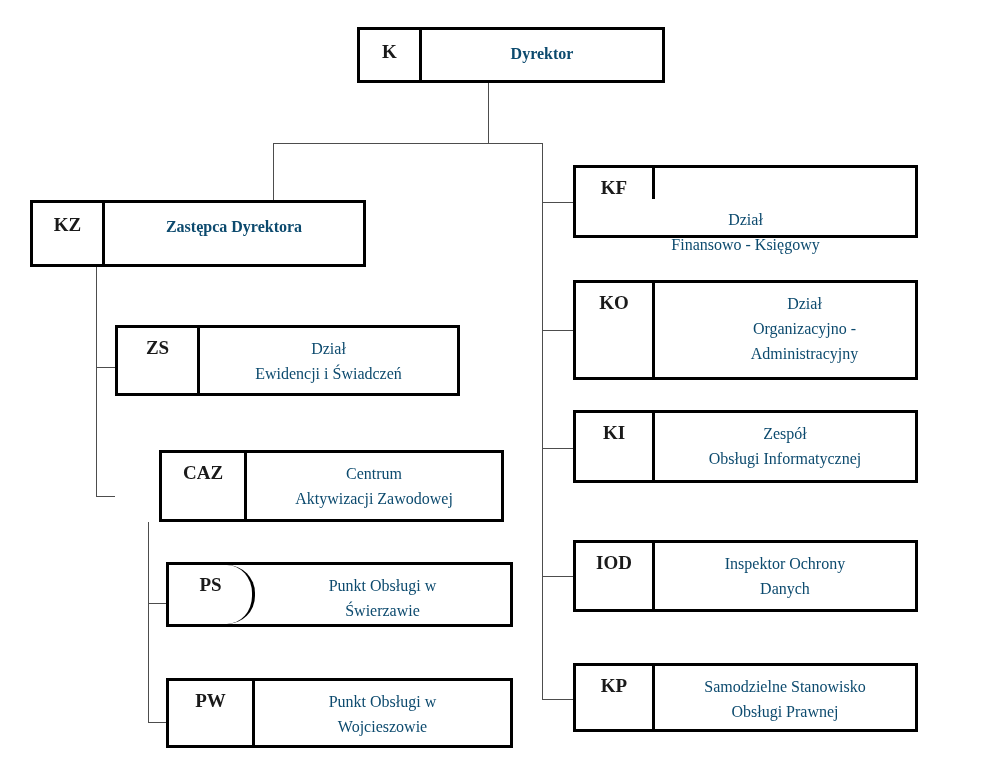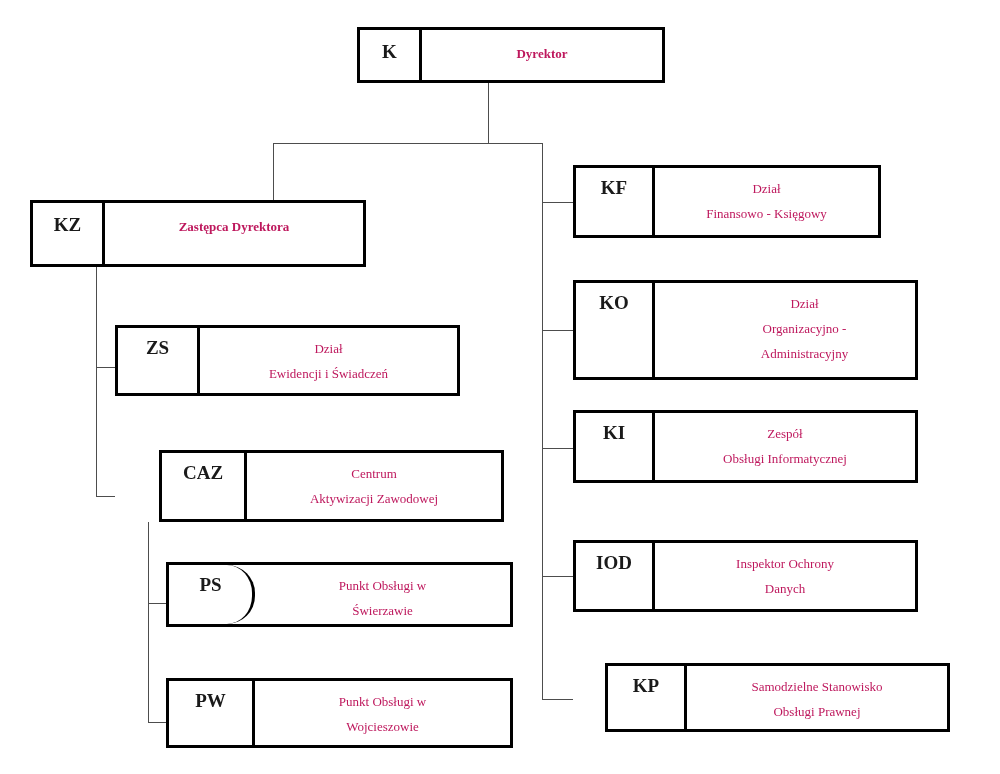--- a/index.html
+++ b/index.html
@@ -30,22 +30,22 @@
     border-right: 3px solid #000000;
     font-weight: bold;
     font-size: 19px;
     color: #1a1a1a;
     text-align: center;
     padding-top: 9px;
     flex: 0 0 auto;
   }
   .node .label {
     flex: 1 1 auto;
-    font-size: 13px;
-    color: #be185d;
+    font-size: 16px;
+    color: #0c4a6e;
     text-align: center;
     padding-top: 8px;
     line-height: 25px;
     white-space: pre-line;
   }
   .node.bold-label .label { font-weight: bold; }
   .node.single .code,
   .node.single .label { padding-top: 11px; }
 
   
@@ -54,29 +54,29 @@
   #node-kz  { left: 30px;  top: 200px; width: 336px; height: 67px; }
   #node-kz .code { width: 72px; }
   #node-zs  { left: 115px; top: 325px; width: 345px; height: 71px; }
   #node-zs .code { width: 82px; }
   #node-caz { left: 115px; top: 450px; width: 345px; height: 72px; margin-left: 44px; }
   #node-caz .code { width: 85px; }
   #node-ps  { left: 166px; top: 562px; width: 347px; height: 65px; }
   #node-ps .code { width: 86px; border-radius: 28px; }
   #node-pw  { left: 166px; top: 678px; width: 347px; height: 70px; }
   #node-pw .code { width: 86px; }
-  #node-kf  { left: 573px; top: 165px; width: 308px; height: 73px; }
+  #node-kf  { left: 573px; top: 165px; width: 345px; height: 73px; flex-direction: column; }
   #node-kf .code { width: 79px; }
   #node-ko  { left: 573px; top: 280px; width: 345px; height: 100px; gap: 39px; }
   #node-ko .code { width: 79px; }
   #node-ki  { left: 573px; top: 410px; width: 345px; height: 73px; }
   #node-ki .code { width: 79px; }
   #node-iod { left: 573px; top: 540px; width: 345px; height: 72px; }
   #node-iod .code { width: 79px; }
-  #node-kp  { left: 573px; top: 663px; width: 345px; height: 69px; margin-left: 32px; }
+  #node-kp  { left: 573px; top: 663px; width: 345px; height: 69px; }
   #node-kp .code { width: 79px; }
 
   
   .vline, .hline { position: absolute; background: #4d4d4d; }
   .vline { width: 1px; }
   .hline { height: 1px; }
 
   #conn-k-down      { left: 488px; top: 83px;  height: 60px; }
   #conn-top-h       { left: 273px; top: 143px; width: 270px; }
   #conn-kz-drop     { left: 273px; top: 143px; height: 57px; }

